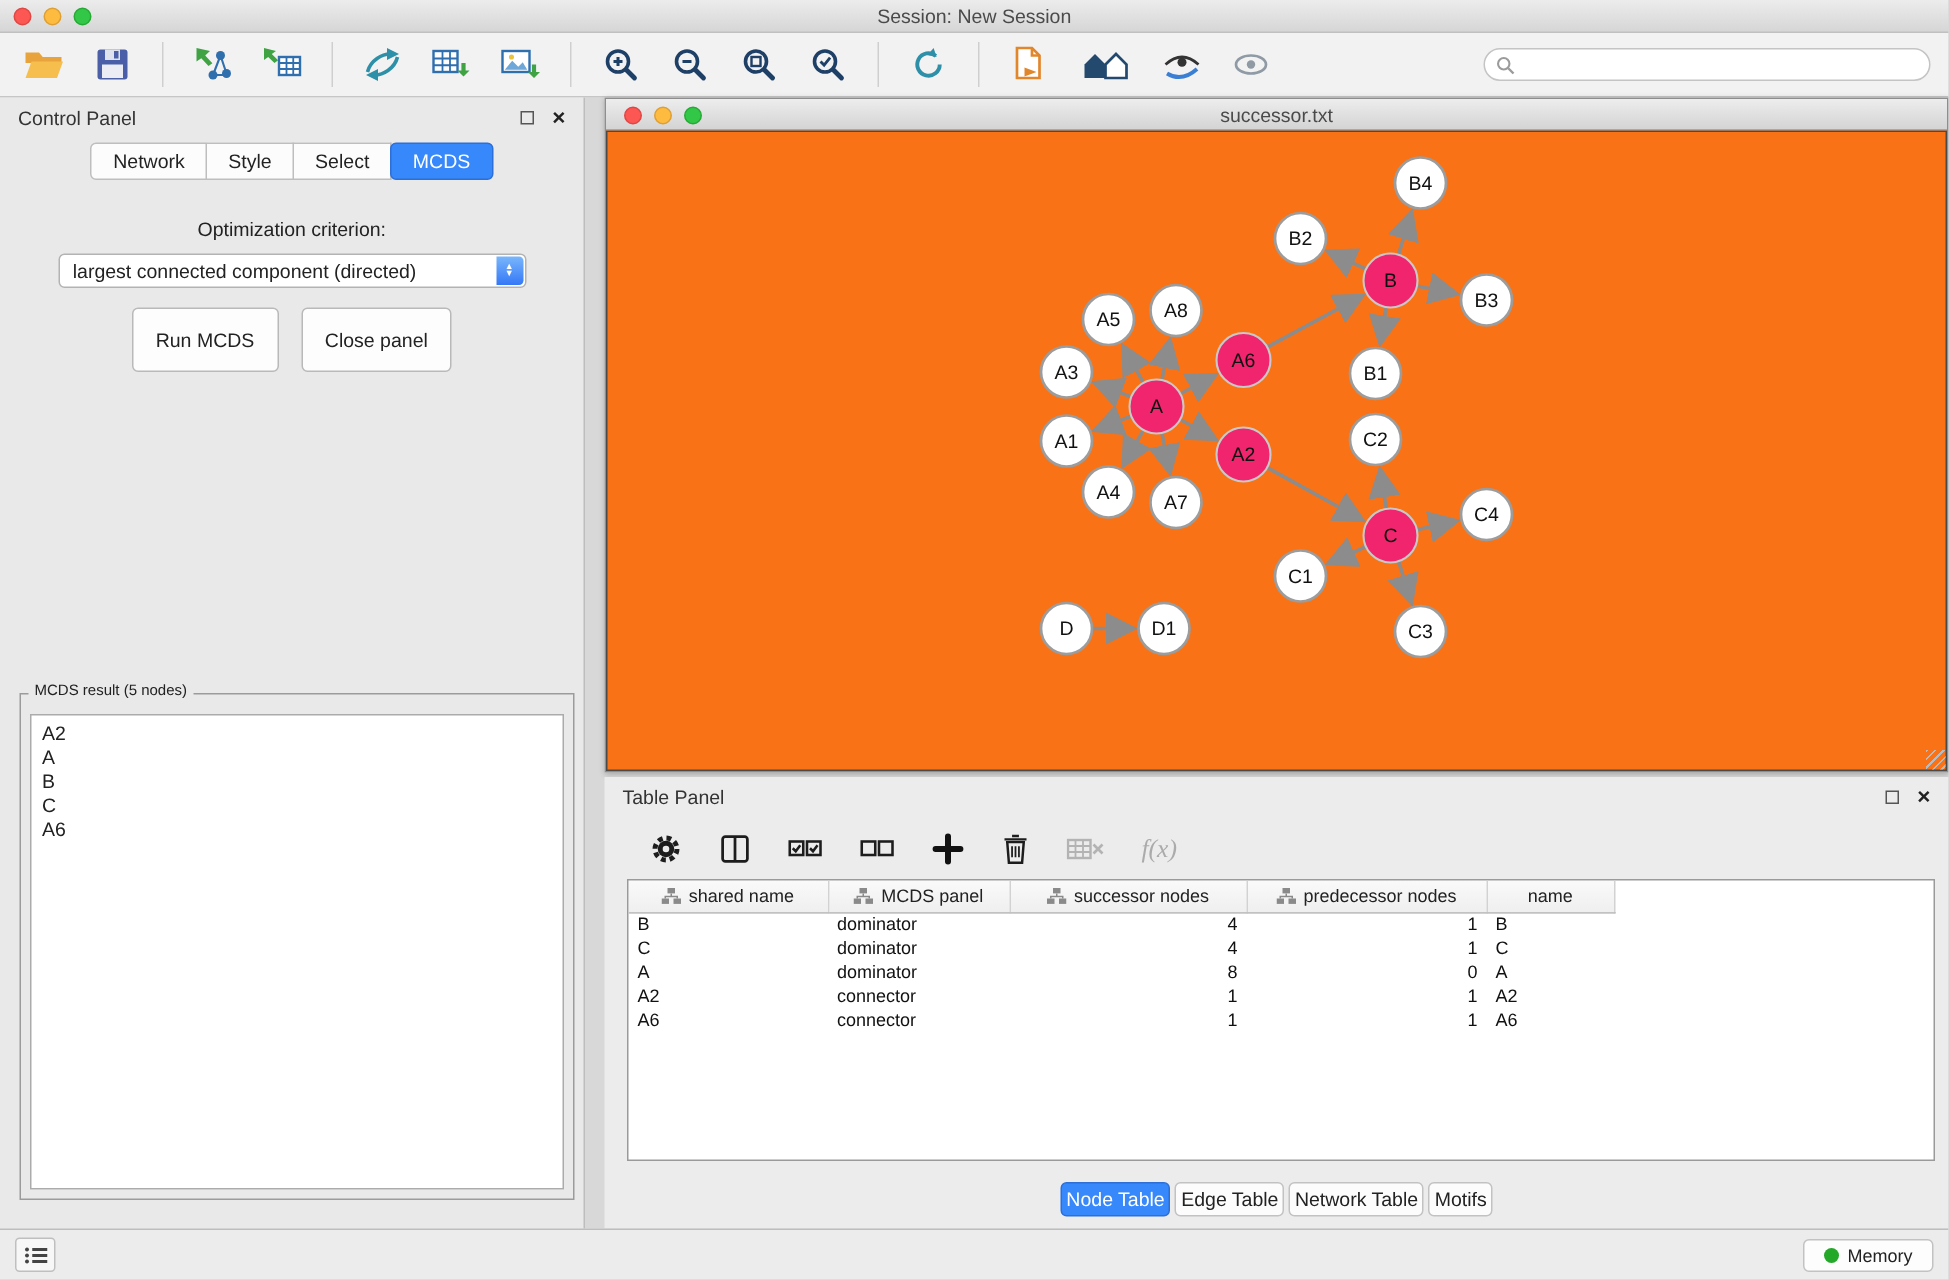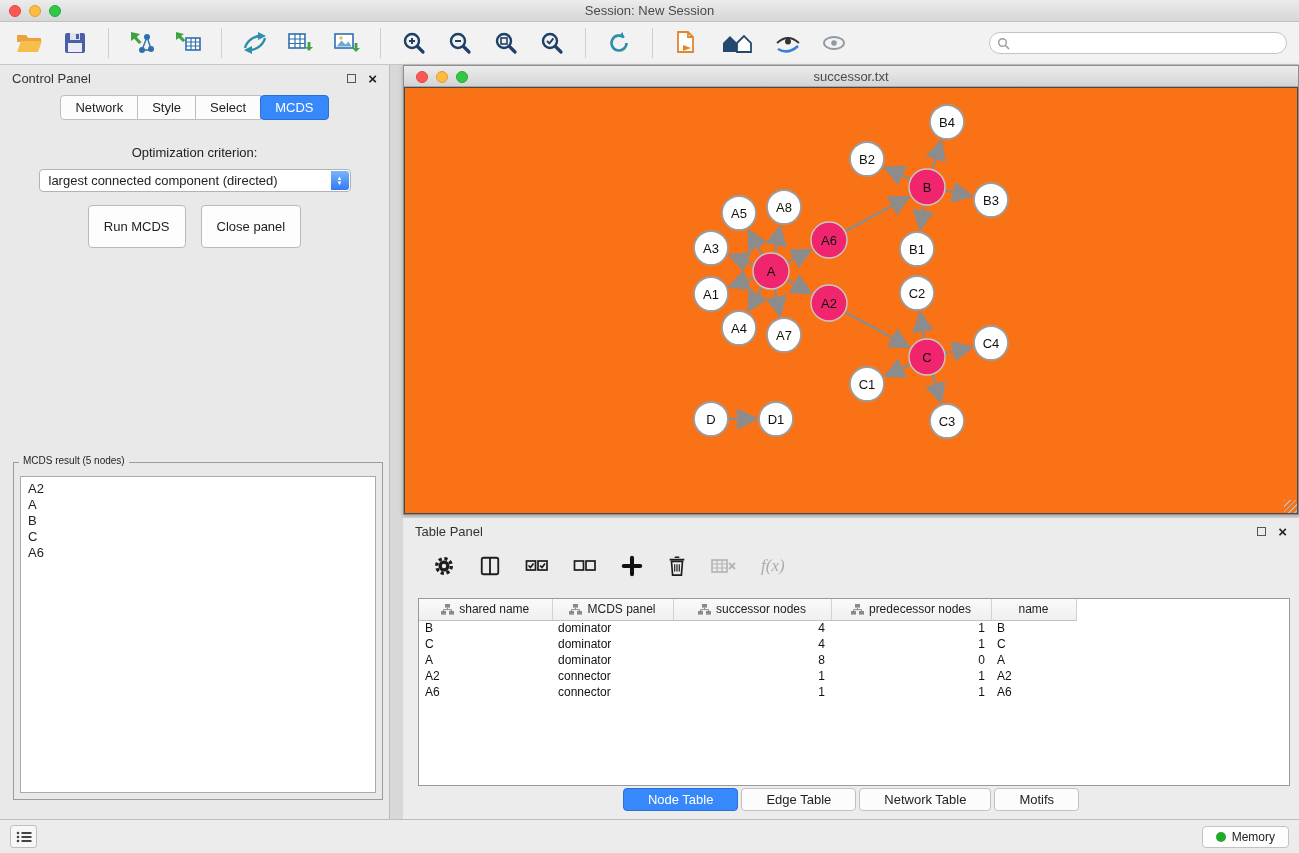--- a/index.html
+++ b/index.html
@@ -129,39 +129,39 @@
     position:absolute; left:403px; top:518px; width:896px; height:301px;
     background:#ECECEC;
   }
   .tp-toolbar{
     position:absolute; top:27px; left:0; right:0; height:42px;
     display:flex; align-items:center; gap:24px; padding:0 30px;
   }
   .tp-icon{ display:flex; align-items:center; justify-content:center; }
   .fx{ font-family:"Liberation Serif",serif; font-style:italic; font-size:17px; color:#ABABAB; }
   .tp-table-wrap{
-    position:absolute; left:15px; right:9px; top:80px; height:188px;
+    position:absolute; left:15px; right:9px; top:68px; height:188px;
     background:#fff; border:1px solid #9A9A9A; overflow:hidden;
   }
   table.node-table{ border-collapse:collapse; font-size:12px; table-layout:fixed; }
   table.node-table th{
     background:linear-gradient(#FAFAFA,#EFEFEF);
     border-right:1px solid #D2D2D2; border-bottom:1px solid #C2C2C2;
     font-weight:normal; height:21px; font-size:12px; color:#222;
     white-space:nowrap; overflow:hidden;
   }
   table.node-table th .th-inner{ display:flex; align-items:center; justify-content:center; gap:5px; }
   table.node-table td{ height:16px; padding:0 6px; white-space:nowrap; overflow:hidden; color:#111; }
   td.num{ text-align:right; padding-right:16px; }
   .tp-tabs{
     position:absolute; bottom:8px; left:0; right:0;
     display:flex; justify-content:center; gap:3px;
   }
   .tp-tab{
-    font-size:13px; padding:3px 24px; background:#FCFCFC;
+    font-size:13px; padding:3px 3px; background:#FCFCFC;
     border:1px solid #C2C2C2; border-radius:4px; color:#222;
   }
   .tp-tab.active{ background:var(--accent); color:#fff; border-color:#2D6FD8; }
 
   
   .statusbar{
     position:absolute; left:0; right:0; bottom:0; height:34px;
     background:#ECECEC; border-top:1px solid #BDBDBD;
     display:flex; align-items:center; padding:0 10px;
   }

